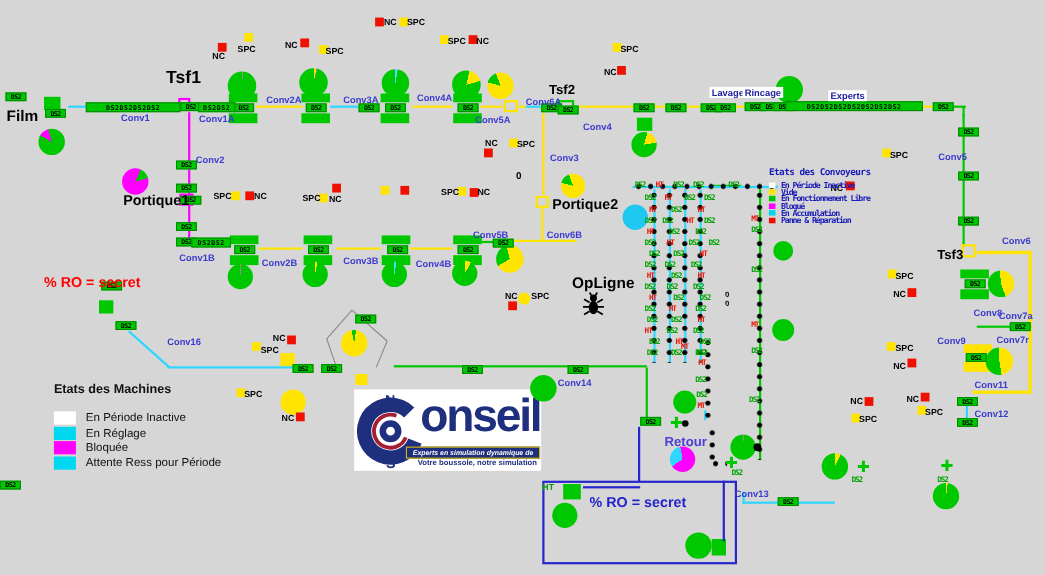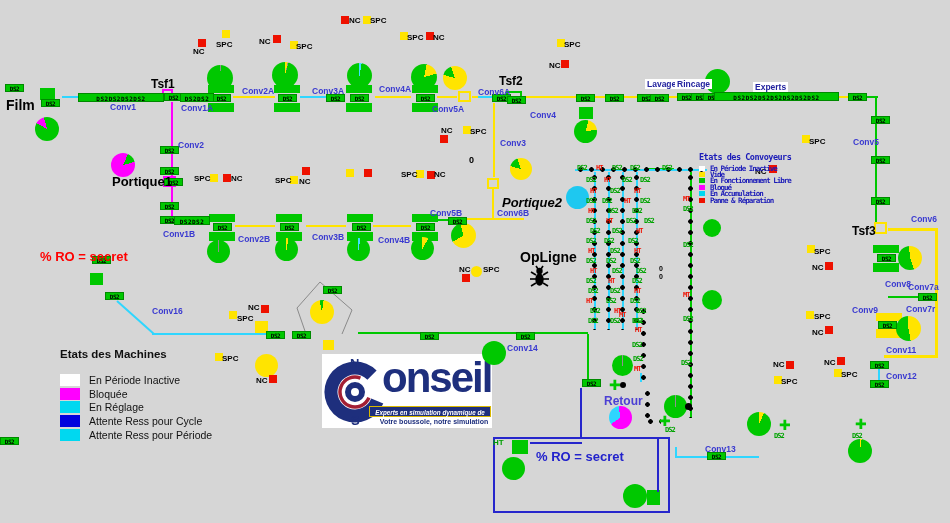--- a/index.html
+++ b/index.html
@@ -22,21 +22,21 @@
          padding:0 2px;white-space:nowrap}
   .sptxt{position:absolute;font-weight:700;white-space:nowrap}
   .mksq{position:absolute;width:8px;height:8px}
   .mktxt{position:absolute;color:#000;font:700 8px "Liberation Sans",sans-serif;white-space:nowrap}
   .mkcirc{position:absolute;border-radius:50%}
   .clust{position:absolute;font:700 7px "DejaVu Sans Mono",monospace;letter-spacing:-1px;white-space:nowrap}
   .plus{position:absolute;color:#00c800;font:700 14px "DejaVu Sans",sans-serif;line-height:12px}
   .blkdot{position:absolute;background:#000;border-radius:50%}
   .dotln{position:absolute}
   
-  .lgm{position:absolute;left:60px;top:348px;width:240px}
+  .lgm{position:absolute;left:49px;top:348px;width:240px}
   .lgm .t{font:600 11.5px "Liberation Sans",sans-serif;color:#111}
   .lgm .rows{margin-top:13px}
   .lgm .row{display:flex;align-items:center;height:13.7px;gap:9px}
   .lgm .sw{width:20px;height:12px;flex:0 0 auto}
   .lgm .lb{font:400 10.5px "Liberation Sans",sans-serif;color:#111;white-space:nowrap}
   .lgc{position:absolute;left:699px;top:152px;width:170px}
   .lgc .t{font:700 8.5px "DejaVu Sans Mono",monospace;color:#1a1ab8;letter-spacing:-0.5px;white-space:nowrap}
   .lgc .rows{margin-top:3px}
   .lgc .row{display:flex;align-items:center;height:6.4px;gap:5px}
   .lgc .sw{width:6px;height:5px;flex:0 0 auto}
@@ -381,32 +381,32 @@
     <span class="convlbl" style="left: 312px; top: 232px;">Conv3B</span>
     <span class="convlbl" style="left: 378px; top: 235px;">Conv4B</span>
     <span class="convlbl" style="left: 430px; top: 208px;">Conv5B</span>
     <span class="convlbl" style="left: 497px; top: 208px;">Conv6B</span>
     <span class="convlbl" style="left: 885px; top: 279px;">Conv8</span>
     <span class="convlbl" style="left: 908px; top: 282px;">Conv7a</span>
     <span class="convlbl" style="left: 852px; top: 305px;">Conv9</span>
     <span class="convlbl" style="left: 906px; top: 304px;">Conv7r</span>
     <span class="convlbl" style="left: 886px; top: 345px;">Conv11</span>
     <span class="convlbl" style="left: 886px; top: 371px;">Conv12</span>
-    <span class="convlbl" style="left: 705px; top: 444px;">Conv13</span>
+    <span class="convlbl" style="left: 668px; top: 444px;">Conv13</span>
     <span class="convlbl" style="left: 507px; top: 343px;">Conv14</span>
     <span class="convlbl" style="left: 152px; top: 306px;">Conv16</span>
   </div>
 <div class="layer" style="z-index:5">
 
 <span class="stlbl" style="left: 6px; top: 97px; font-size: 14px;">Film</span>
-    <span class="stlbl" style="left: 151px; top: 77px; font-size: 12px;">Tsf1</span>
+    <span class="stlbl" style="left: 151px; top: 62px; font-size: 16px;">Tsf1</span>
     <span class="stlbl" style="left: 499px; top: 74px; font-size: 12px;">Tsf2</span>
     <span class="stlbl" style="left: 852px; top: 224px; font-size: 12px;">Tsf3</span>
     <span class="stlbl" style="left: 112px; top: 174px; font-size: 13px;">Portique1</span>
-    <span class="stlbl" style="left: 502px; top: 195px; font-size: 13px; font-style: italic;">Portique2</span>
+    <span class="stlbl" style="left: 502px; top: 178px; font-size: 13px;">Portique2</span>
     <span class="stlbl" style="left: 520px; top: 249px; font-size: 14px;">OpLigne</span>
   </div>
 <div class="layer" style="z-index:5">
 
 <span class="whlbl" style="left: 645px; top: 79px;">Lavage</span>
     <span class="whlbl" style="left: 675px; top: 79px;">Rincage</span>
     <span class="whlbl" style="left: 753px; top: 82px;">Experts</span>
   </div>
 <div class="layer" style="z-index:5">
 
@@ -504,34 +504,30 @@
   <div class="rows">
 
       <div class="row">
         <span class="sw" style="background: rgb(255, 255, 255);"></span>
         <span class="lb">En Période Inactive</span>
       </div>
 
 
 
       <div class="row">
+        <span class="sw" style="background: rgb(0, 216, 240);"></span>
+        <span class="lb">En Réglage</span>
+      </div>
+
+      <div class="row">
         <span class="sw" style="background: rgb(255, 0, 255);"></span>
         <span class="lb">Bloquée</span>
       </div>
 
-      <div class="row">
-        <span class="sw" style="background: rgb(0, 216, 240);"></span>
-        <span class="lb">En Réglage</span>
-      </div>
-
-
-      <div class="row">
-        <span class="sw" style="background: rgb(0, 0, 221);"></span>
-        <span class="lb">Attente Ress pour Cycle</span>
-      </div>
+
 
       <div class="row">
         <span class="sw" style="background: rgb(0, 216, 240);"></span>
         <span class="lb">Attente Ress pour Période</span>
       </div>
 
     </div>
 </div>
 <div class="lgc" style="z-index:5">
   <div class="t">Etats des Convoyeurs</div>

